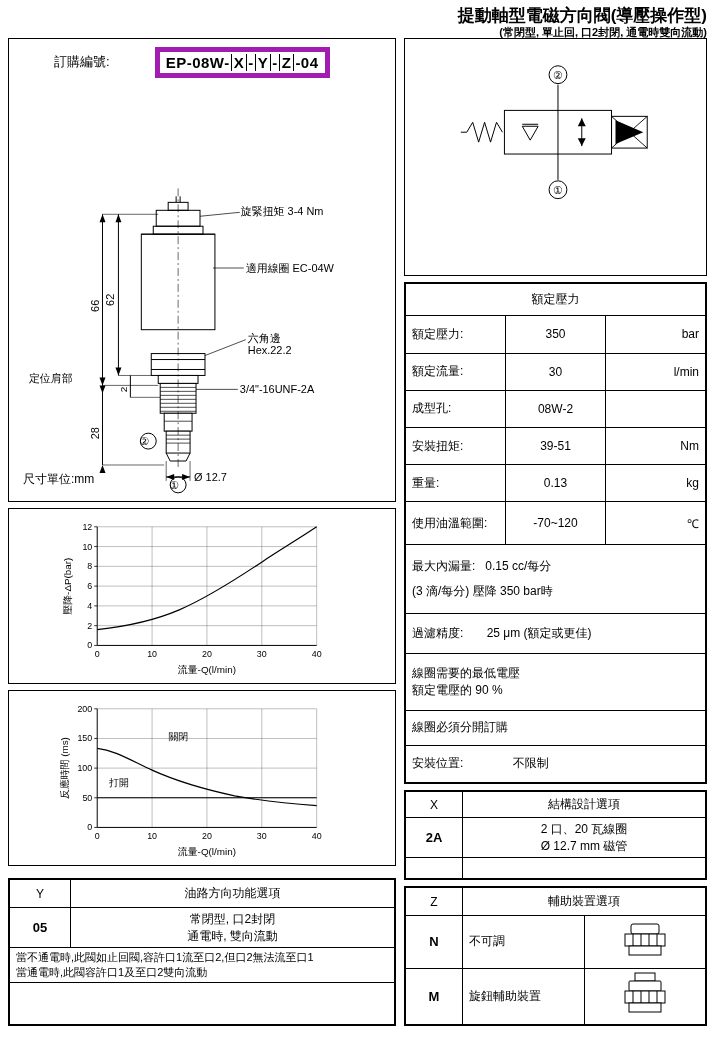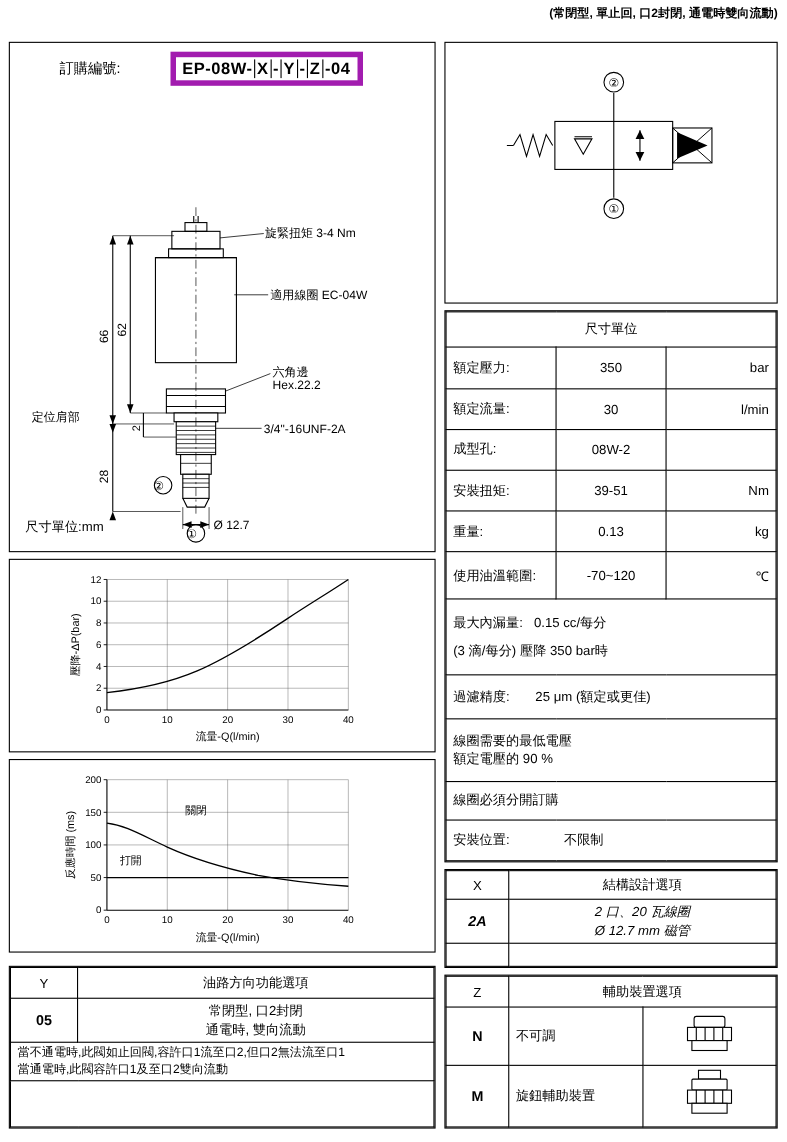--- a/index.html
+++ b/index.html
@@ -120,20 +120,21 @@
 
   
   .svgwrap { position: absolute; left: 0; top: 0; width: 100%; height: 100%; }
 </style>
 </head>
 <body>
 
 <div class="page">
 
   <div class="hdr">
+    <div class="hdr-title">提動軸型電磁方向閥(導壓操作型)</div>
     <div class="hdr-sub">(常閉型, 單止回, 口2封閉, 通電時雙向流動)</div>
   </div>
 
   <div class="box" id="dim-box">
 
     <div class="order-row">
       <span class="order-label">訂購編號:</span>
       <span class="order-code"><span>EP-08W-</span><span class="vr">X</span><span>-</span><span class="vr">Y</span><span>-</span><span class="vr">Z</span><span>-04</span></span>
     </div>
 
@@ -392,21 +393,21 @@
         <text x="154" y="40">②</text>
         <text x="154" y="156">①</text>
       </g>
     </svg>
   </div>
 
   <div class="box" id="tech-box">
     <table class="grid">
       <tbody>
           <tr style="height:26px;">
-        <td class="c thead" colspan="3">尺寸單位</td>
+        <td class="c thead" colspan="3">額定壓力</td>
       </tr>
       <tr style="height:30px;">
         <td class="l" style="width:110px;">額定壓力:</td>
         <td class="c">350</td>
         <td class="r" style="width:56px;">bar</td>
       </tr>
       <tr style="height:30px;">
         <td class="l">額定流量:</td>
         <td class="c">30</td>
         <td class="r">l/min</td>
@@ -465,21 +466,21 @@
       </table>
   </div>
 
   <div class="box" id="xbox">
     <table class="grid">
       <tbody>
           <tr style="height:26px;">
         <td class="c thead" style="width:44px;">X</td>
         <td class="c thead">結構設計選項</td>
       </tr>
-      <tr style="height:40px;font-style:italic;">
+      <tr style="height:40px;">
         <td class="c" style="font-weight:bold;font-size:13px;">2A</td>
         <td class="c">
           <div>2 口、20 瓦線圈</div>
           <div>Ø 12.7 mm 磁管</div>
         </td>
       </tr>
       <tr>
         <td></td>
         <td></td>
       </tr>

